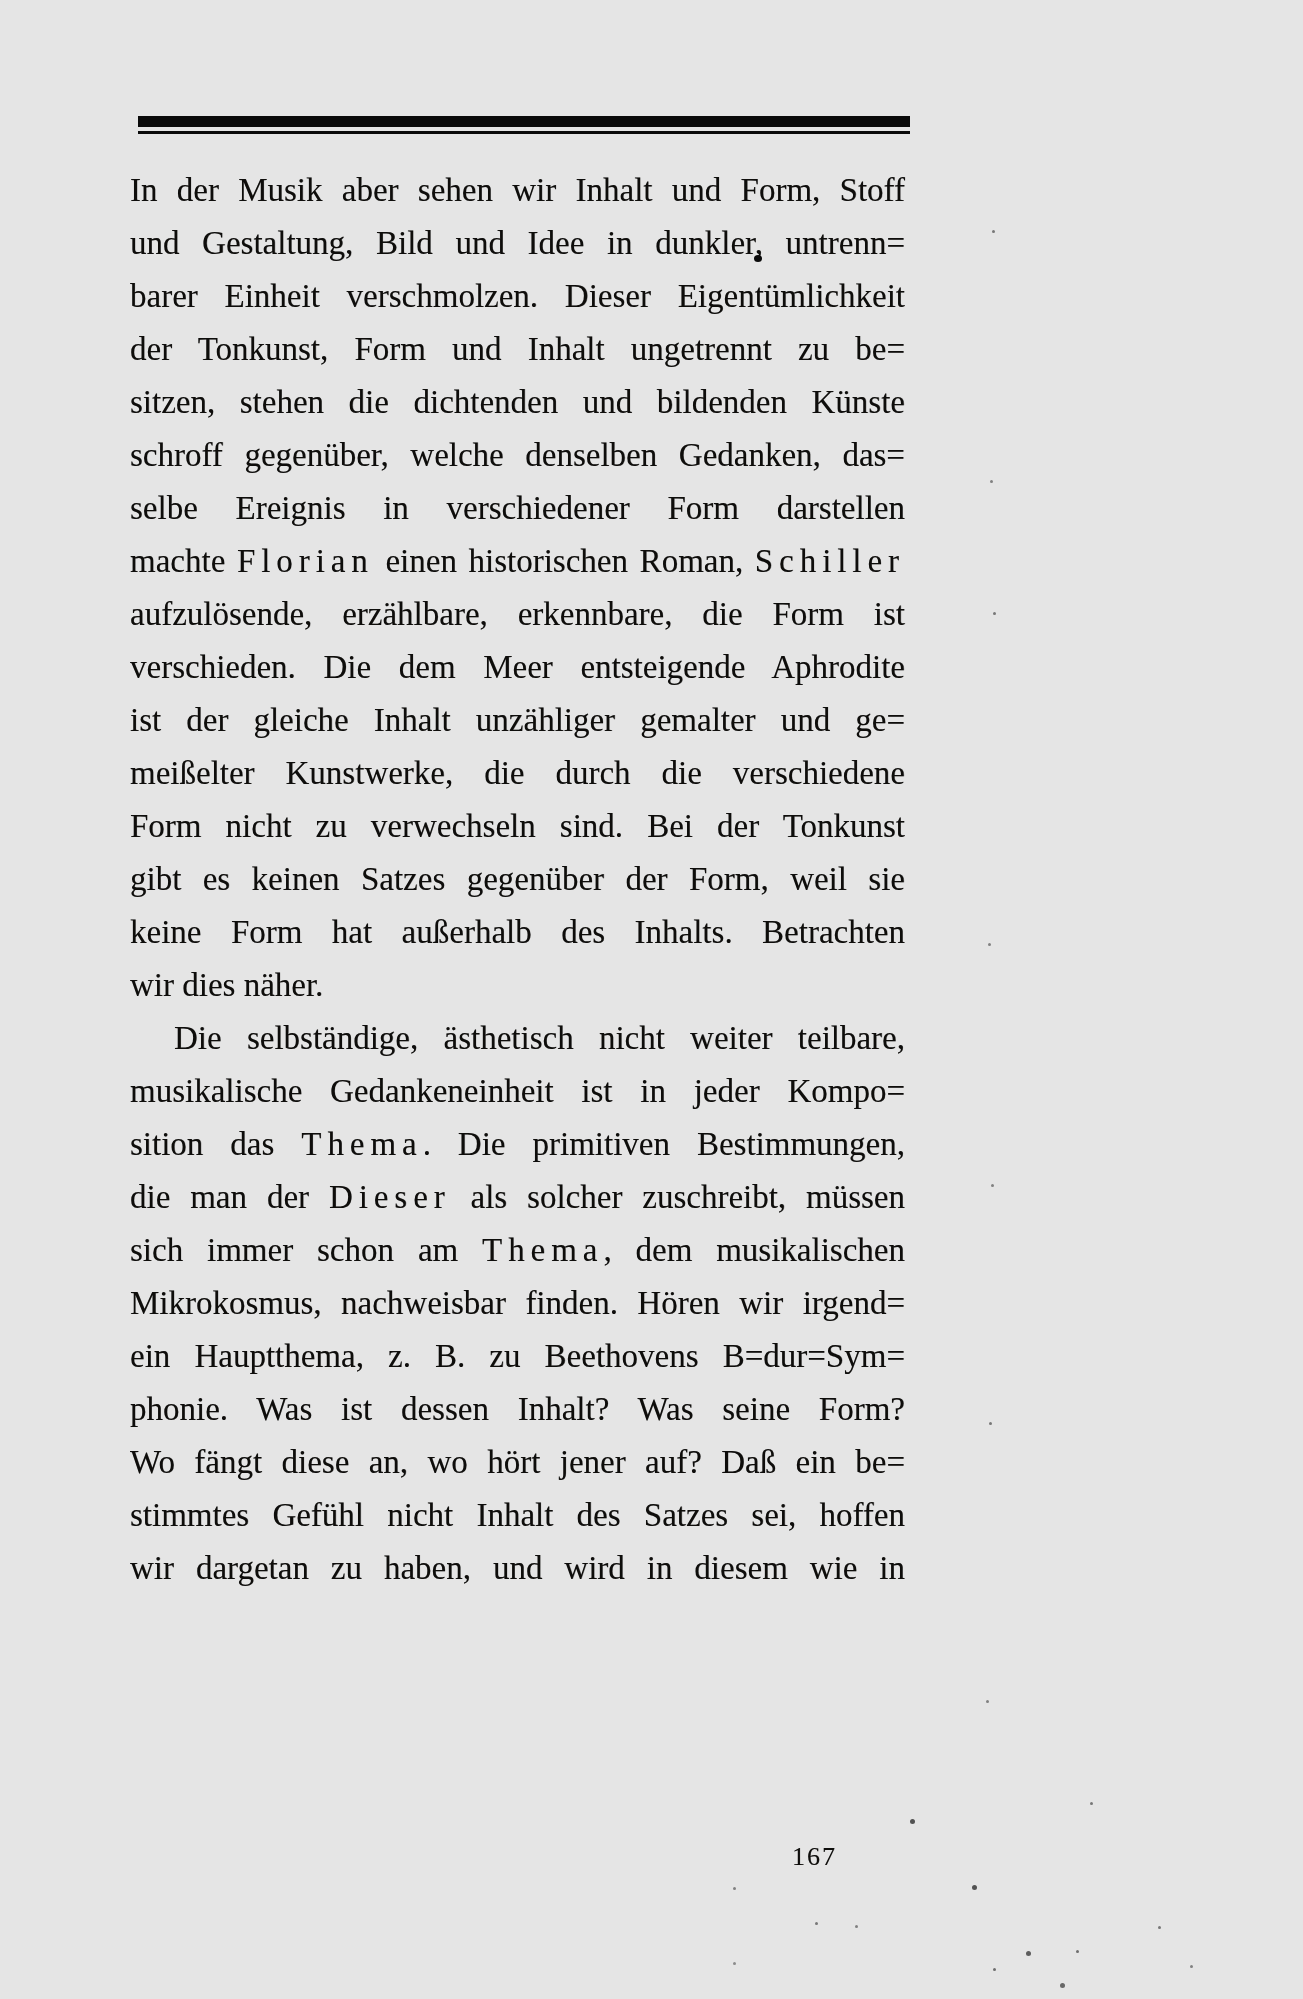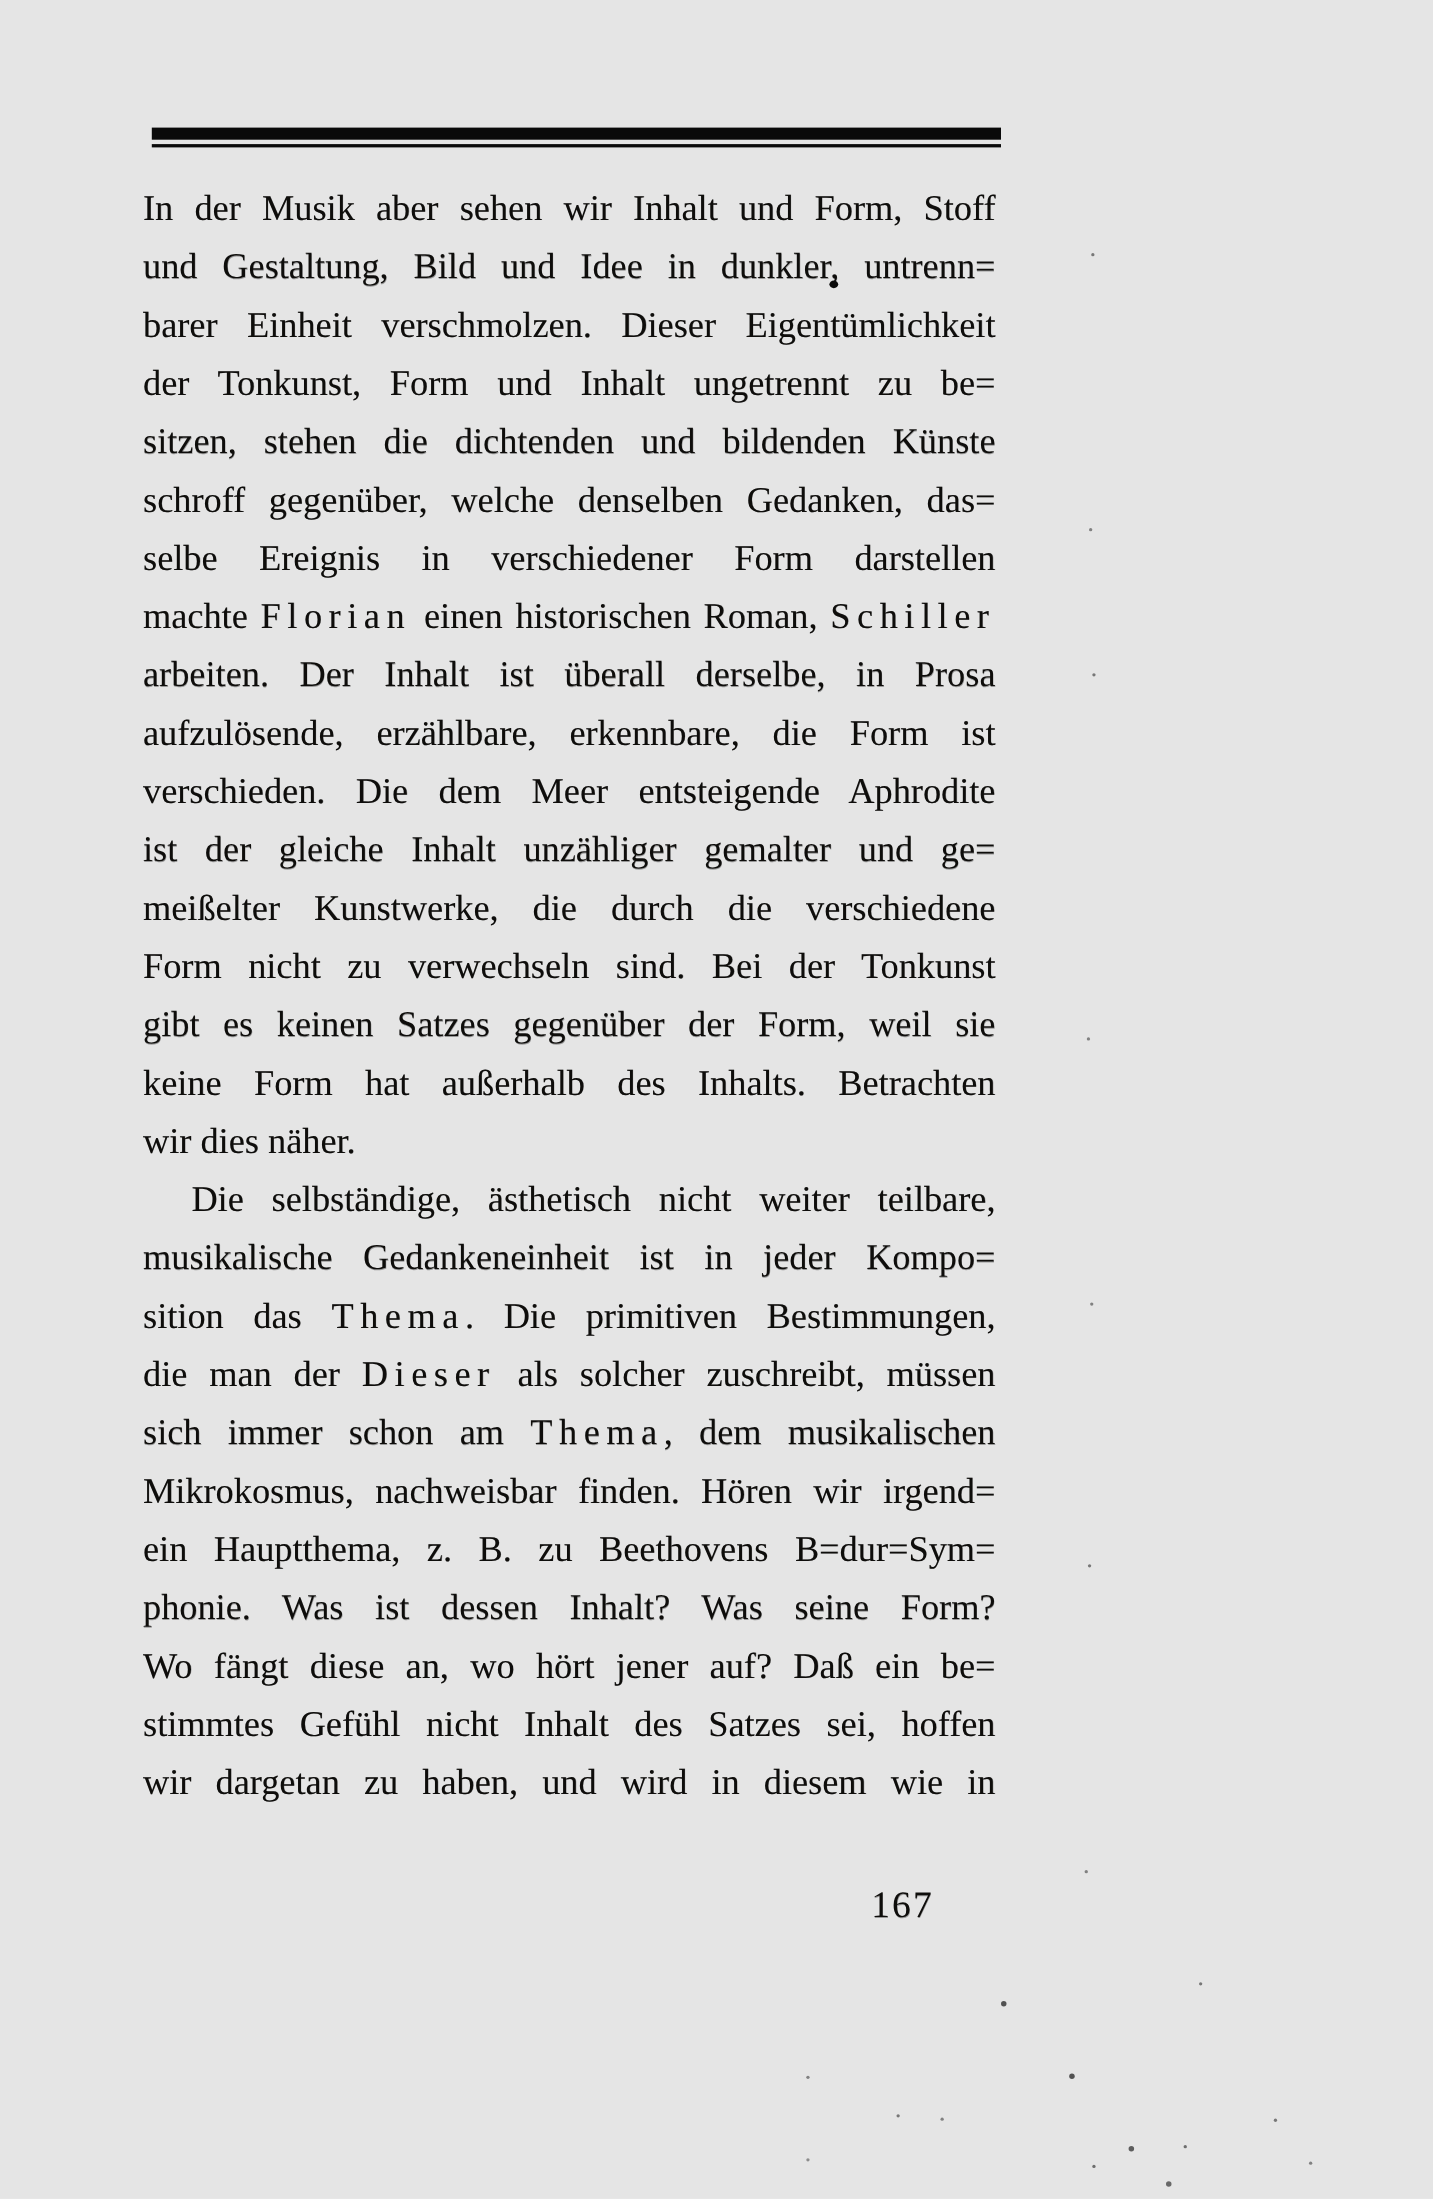--- a/index.html
+++ b/index.html
@@ -47,22 +47,22 @@
   }
   .line.indent {
     text-indent: 44px;
   }
   .gesperrt {
     letter-spacing: 0.18em;
   }
   .page-number {
     position: absolute;
     left: 792px;
-    top: 1714px;
-    font-size: 34px;
+    top: 1842px;
+    font-size: 26px;
     letter-spacing: 2px;
     text-shadow: 0.3px 0.3px 0 rgba(10,10,10,0.35);
   }
   .ink-dot {
     position: absolute;
     left: 754px;
     top: 255px;
     width: 8px;
     height: 7px;
     background: #0a0a0a;
@@ -107,21 +107,20 @@
   <div class="rule"></div>
   <div class="text-block">
       <div class="line"><span>In der Musik aber sehen wir Inhalt und Form, Stoff</span></div>
       <div class="line"><span>und Gestaltung, Bild und Idee in dunkler, untrenn=</span></div>
       <div class="line"><span>barer Einheit verschmolzen. Dieser Eigentümlichkeit</span></div>
       <div class="line"><span>der Tonkunst, Form und Inhalt ungetrennt zu be=</span></div>
       <div class="line"><span>sitzen, stehen die dichtenden und bildenden Künste</span></div>
       <div class="line"><span>schroff gegenüber, welche denselben Gedanken, das=</span></div>
       <div class="line"><span>selbe Ereignis in verschiedener Form darstellen</span></div>
       <div class="line"><span>machte </span><span class="gesperrt">Florian</span><span> einen historischen Roman, </span><span class="gesperrt">Schiller</span></div>
-      <div class="line"><span>arbeiten. Der Inhalt ist überall derselbe, in Prosa</span></div>
       <div class="line"><span>aufzulösende, erzählbare, erkennbare, die Form ist</span></div>
       <div class="line"><span>verschieden. Die dem Meer entsteigende Aphrodite</span></div>
       <div class="line"><span>ist der gleiche Inhalt unzähliger gemalter und ge=</span></div>
       <div class="line"><span>meißelter Kunstwerke, die durch die verschiedene</span></div>
       <div class="line"><span>Form nicht zu verwechseln sind. Bei der Tonkunst</span></div>
       <div class="line"><span>gibt es keinen Satzes gegenüber der Form, weil sie</span></div>
       <div class="line"><span>keine Form hat außerhalb des Inhalts. Betrachten</span></div>
       <div class="line short"><span>wir dies näher.</span></div>
       <div class="line indent"><span>Die selbständige, ästhetisch nicht weiter teilbare,</span></div>
       <div class="line"><span>musikalische Gedankeneinheit ist in jeder Kompo=</span></div>

